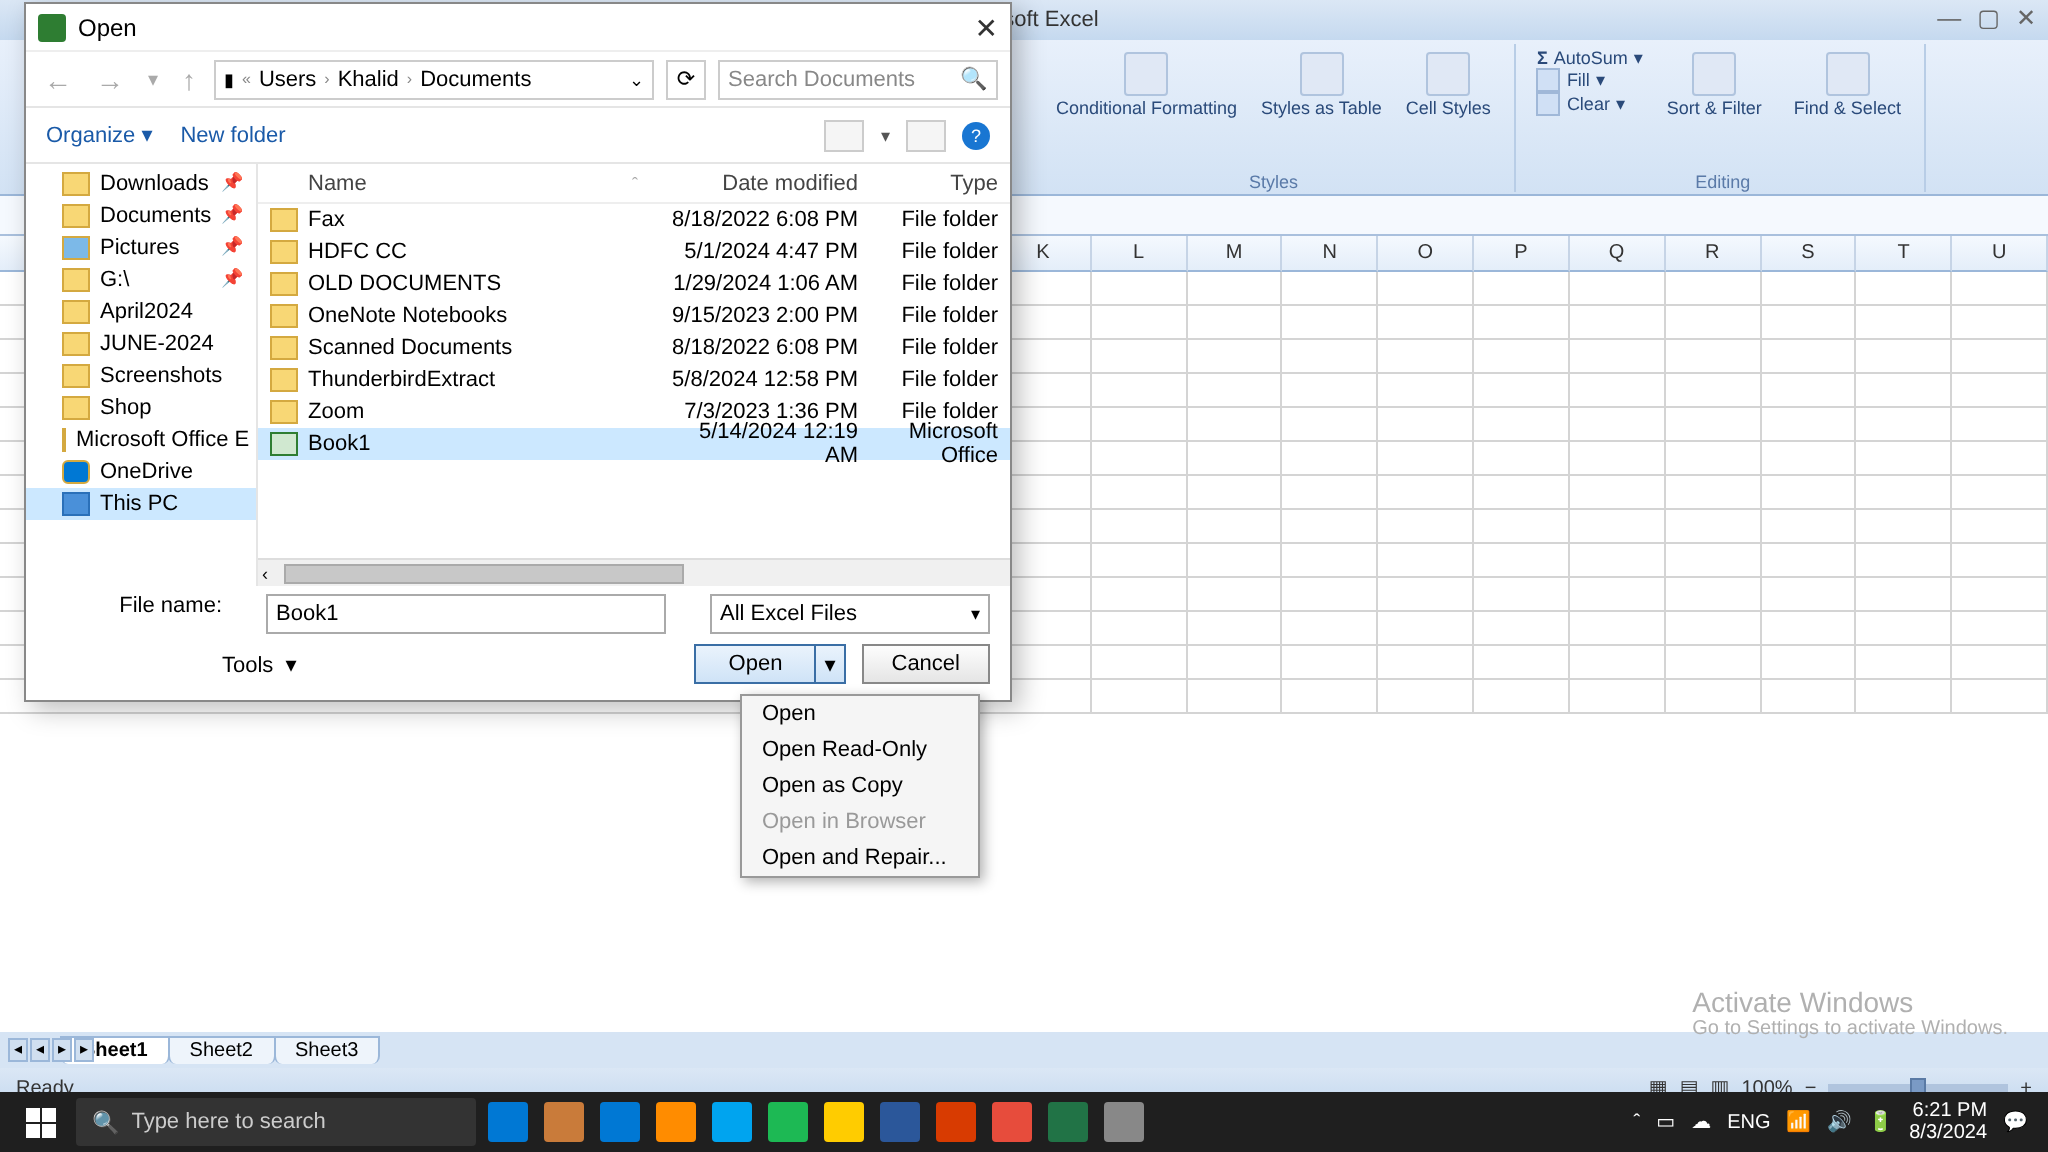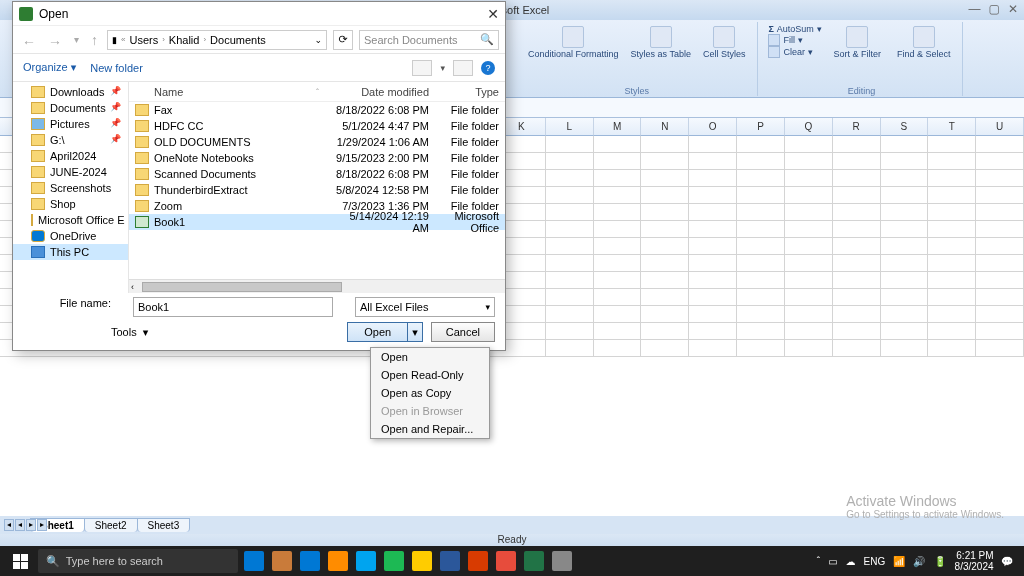--- a/index.html
+++ b/index.html
@@ -21,21 +21,21 @@
 .col-headers { height: 18px; background: linear-gradient(#f5f9fe,#e3edf9); display: flex; font-size: 10px; color: #333; }
 .col-h { width: 48px; border-right: 1px solid #c6d4e6; border-bottom: 1px solid #9bb7d9; text-align: center; line-height: 18px; }
 .grid-area { position: relative; height: 380px; background: #fff; }
 .grid-row { display: flex; height: 17px; }
 .cell { width: 48px; border-right: 1px solid #d4d4d4; border-bottom: 1px solid #d4d4d4; }
 .sheet-tabs { height: 18px; background: #d6e4f4; display: flex; align-items: center; font-size: 10px; padding-left: 30px; gap: 0; position: relative; }
 .sheet-tab { padding: 1px 10px; background: #eef4fb; border: 1px solid #9bb7d9; border-bottom: none; border-radius: 0 0 4px 4px; margin-right: -1px; }
 .sheet-tab.active { background: #fff; font-weight: bold; }
 .sheet-nav { position: absolute; left: 4px; display: flex; gap: 1px; }
 .sheet-nav span { width: 10px; height: 12px; background: #d0dff0; border: 1px solid #9bb7d9; font-size: 8px; text-align: center; }
-.status-bar { height: 20px; background: linear-gradient(#dbe7f5,#c5d9ef); display: flex; align-items: center; font-size: 10px; color: #333; padding: 0 8px; justify-content: space-between; flex-direction: column; }
+.status-bar { height: 20px; background: linear-gradient(#dbe7f5,#c5d9ef); display: flex; align-items: center; font-size: 10px; color: #333; padding: 0 8px; justify-content: space-between; }
 .status-right { display: flex; align-items: center; gap: 6px; }
 .zoom-slider { width: 90px; height: 4px; background: #b0c4de; position: relative; }
 .zoom-slider::after { content: ""; position: absolute; left: 45%; top: -3px; width: 6px; height: 10px; background: #7a9ac5; border: 1px solid #5a7aa5; }
 .activate { position: absolute; right: 20px; bottom: 56px; text-align: left; color: #b0b0b0; font-size: 14px; pointer-events: none; }
 .activate .sub { font-size: 10px; }
 
 
 .dialog { position: absolute; left: 12px; top: 1px; width: 494px; height: 350px; background: #fff; border: 1px solid #888; box-shadow: 4px 4px 12px rgba(0,0,0,.25); display: flex; flex-direction: column; }
 .dlg-title { height: 24px; display: flex; align-items: center; padding: 0 6px; font-size: 12px; background: #fff; border-bottom: 1px solid #eee; }
 .dlg-title .t-ico { width: 14px; height: 14px; background: #2e7d32; border-radius: 2px; margin-right: 6px; }

